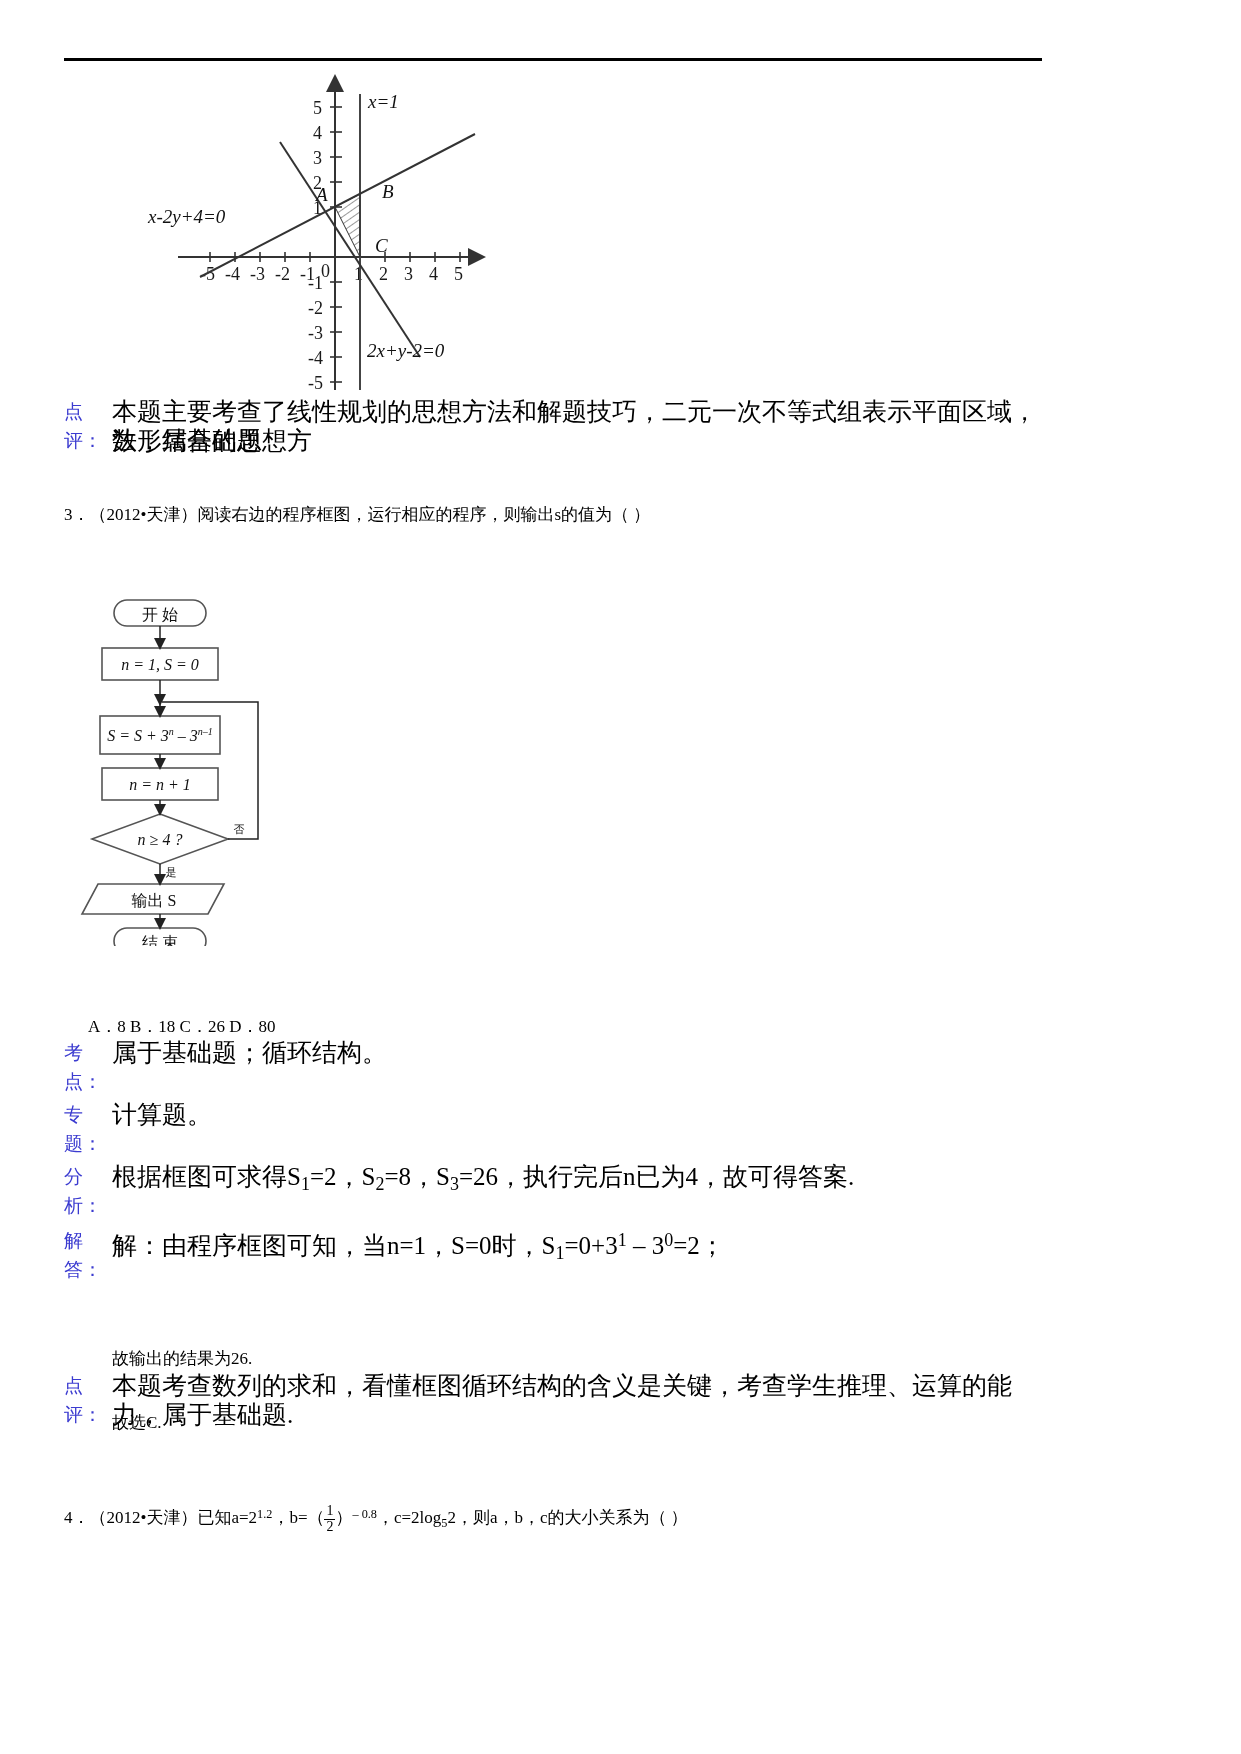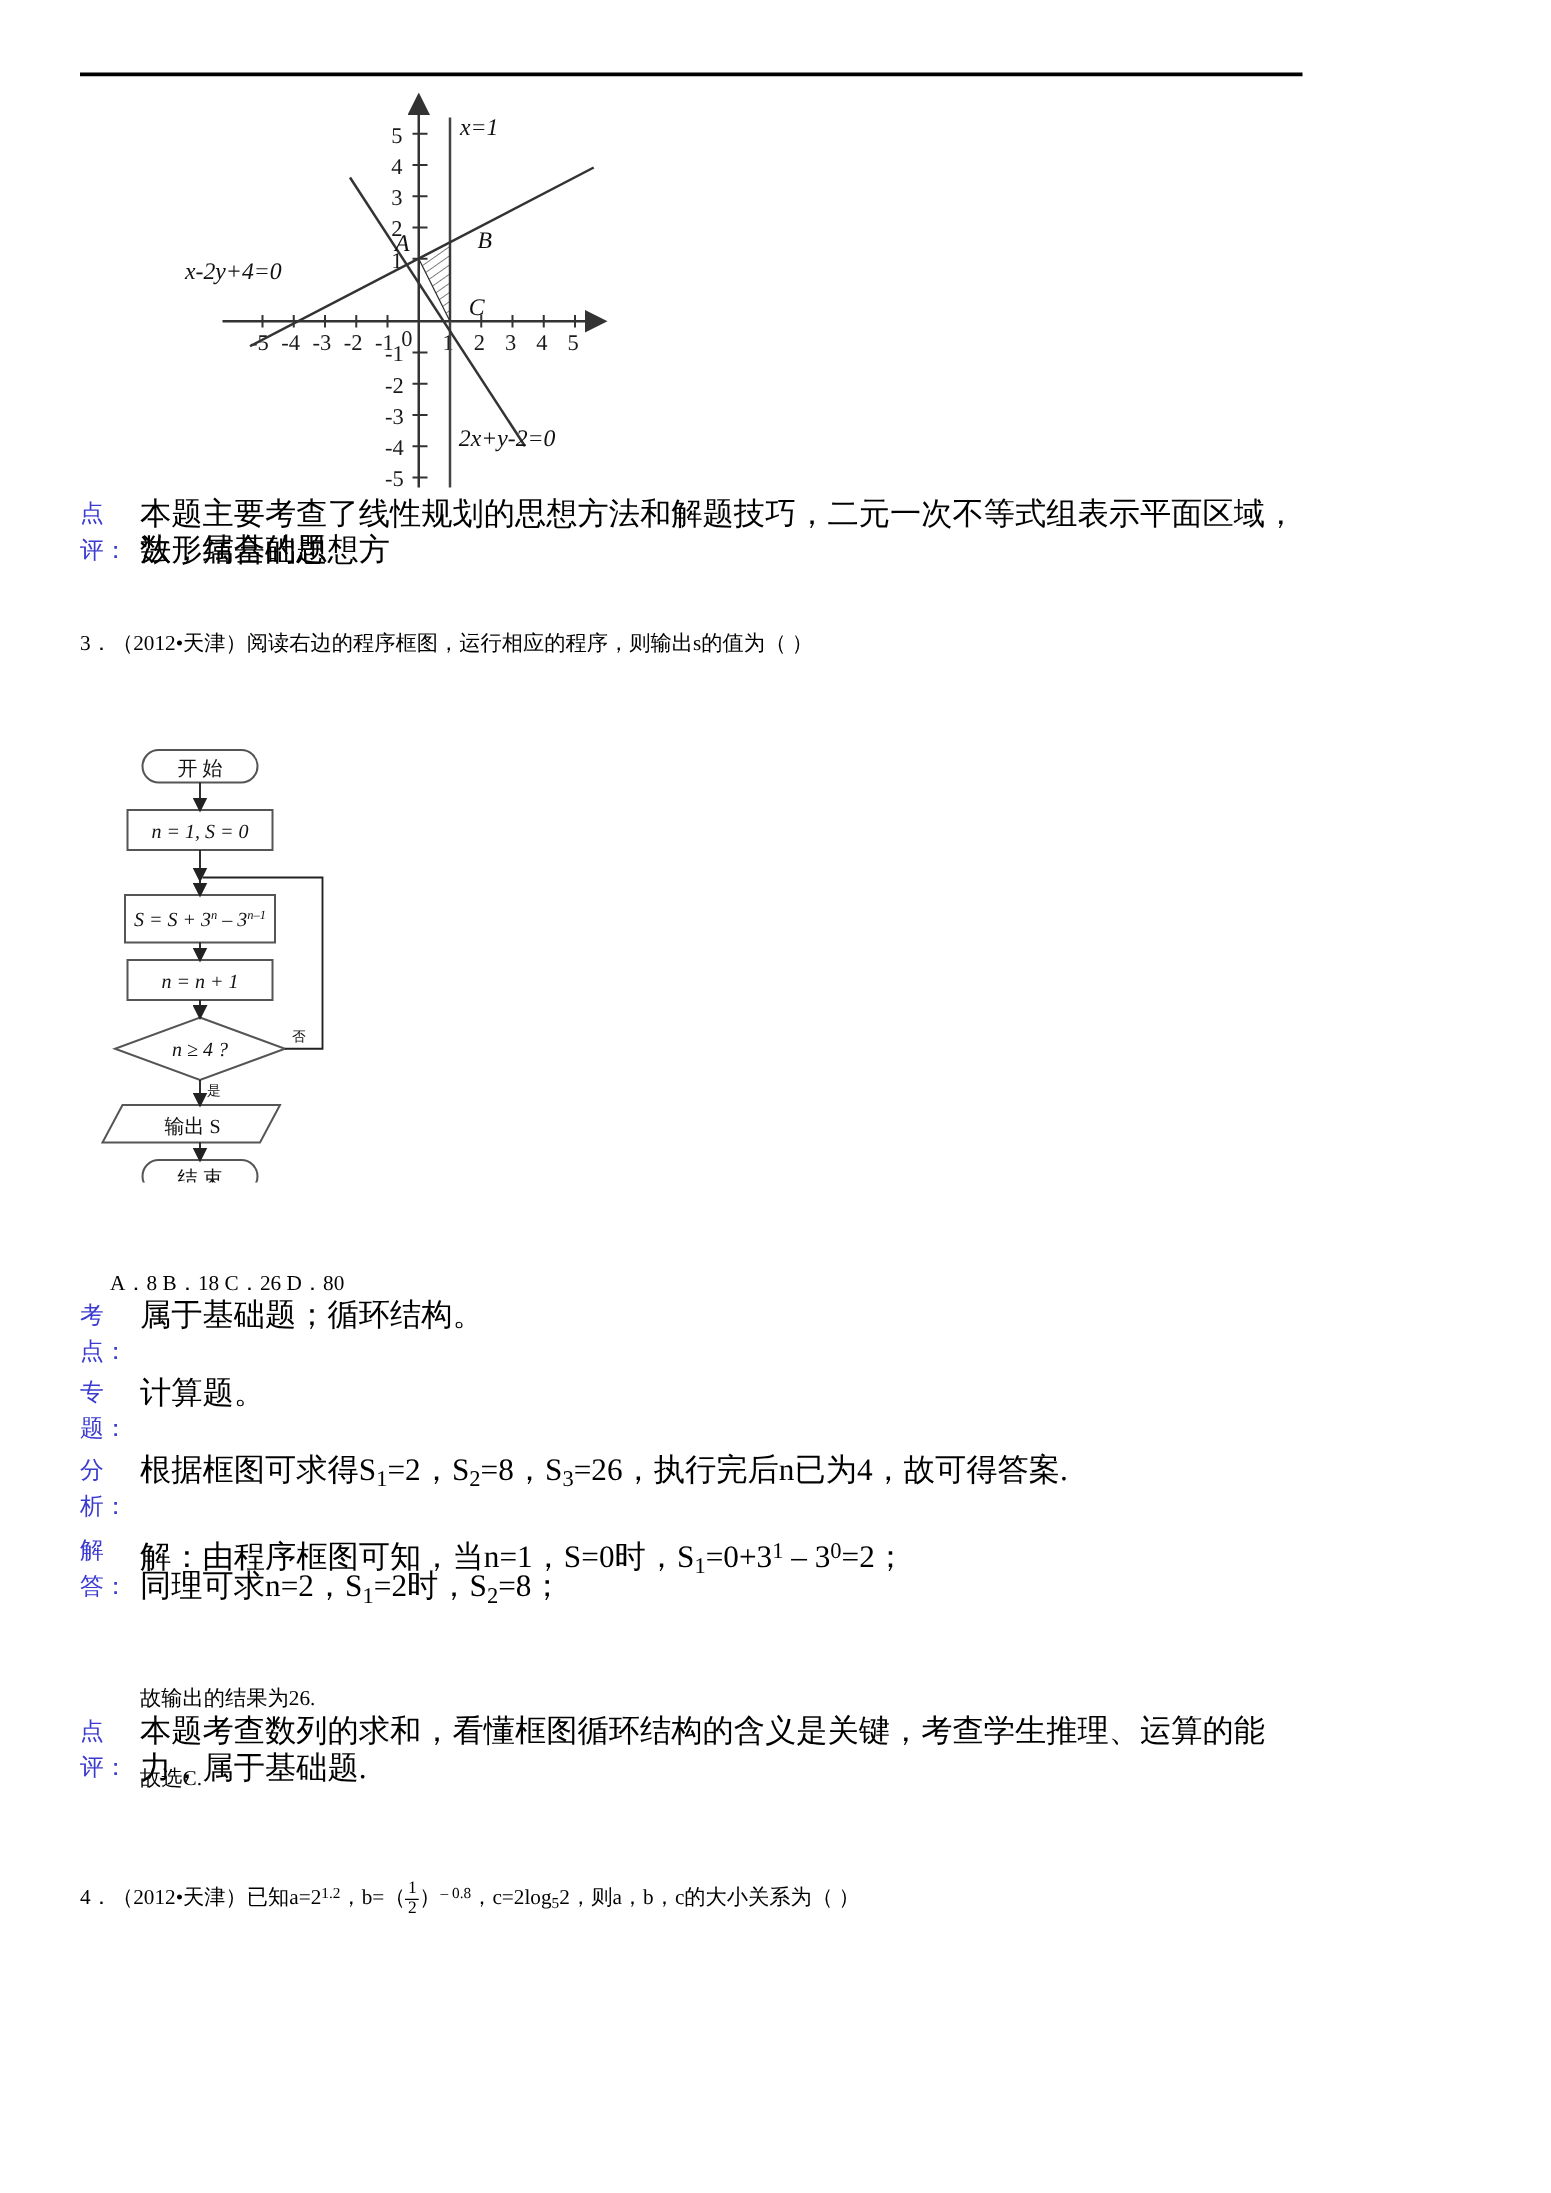--- a/index.html
+++ b/index.html
@@ -229,21 +229,20 @@
   <div class="row" style="left:64px; top:1191px;">
     <div class="tag">析：</div>
   </div>
 
   <div class="row" style="left:64px; top:1226px;">
     <div class="tag">解</div>
     <div class="content"><span>解：由程序框图可知，当n=1，S=0时，S</span><sub>1</sub><span>=0+3</span><sup>1</sup><span> – 3</span><sup>0</sup><span>=2；</span></div>
   </div>
   <div class="row" style="left:64px; top:1255px;">
     <div class="tag">答：</div>
-    <div class="content"><span>同理可求n=2，S</span><sub>1</sub><span>=2时，S</span><sub>2</sub><span>=8；</span></div>
   </div>
   <div class="plain" style="left:112px; top:1344px;">故输出的结果为26.</div>
   <div class="plain" style="left:112px; top:1408px;">故选C.</div>
 
   <div class="row" style="left:64px; top:1371px;">
     <div class="tag">点</div>
     <div class="content" style="width:930px;">本题考查数列的求和，看懂框图循环结构的含义是关键，考查学生推理、运算的能力，属于基础题.</div>
   </div>
   <div class="row" style="left:64px; top:1400px;">
     <div class="tag">评：</div>

